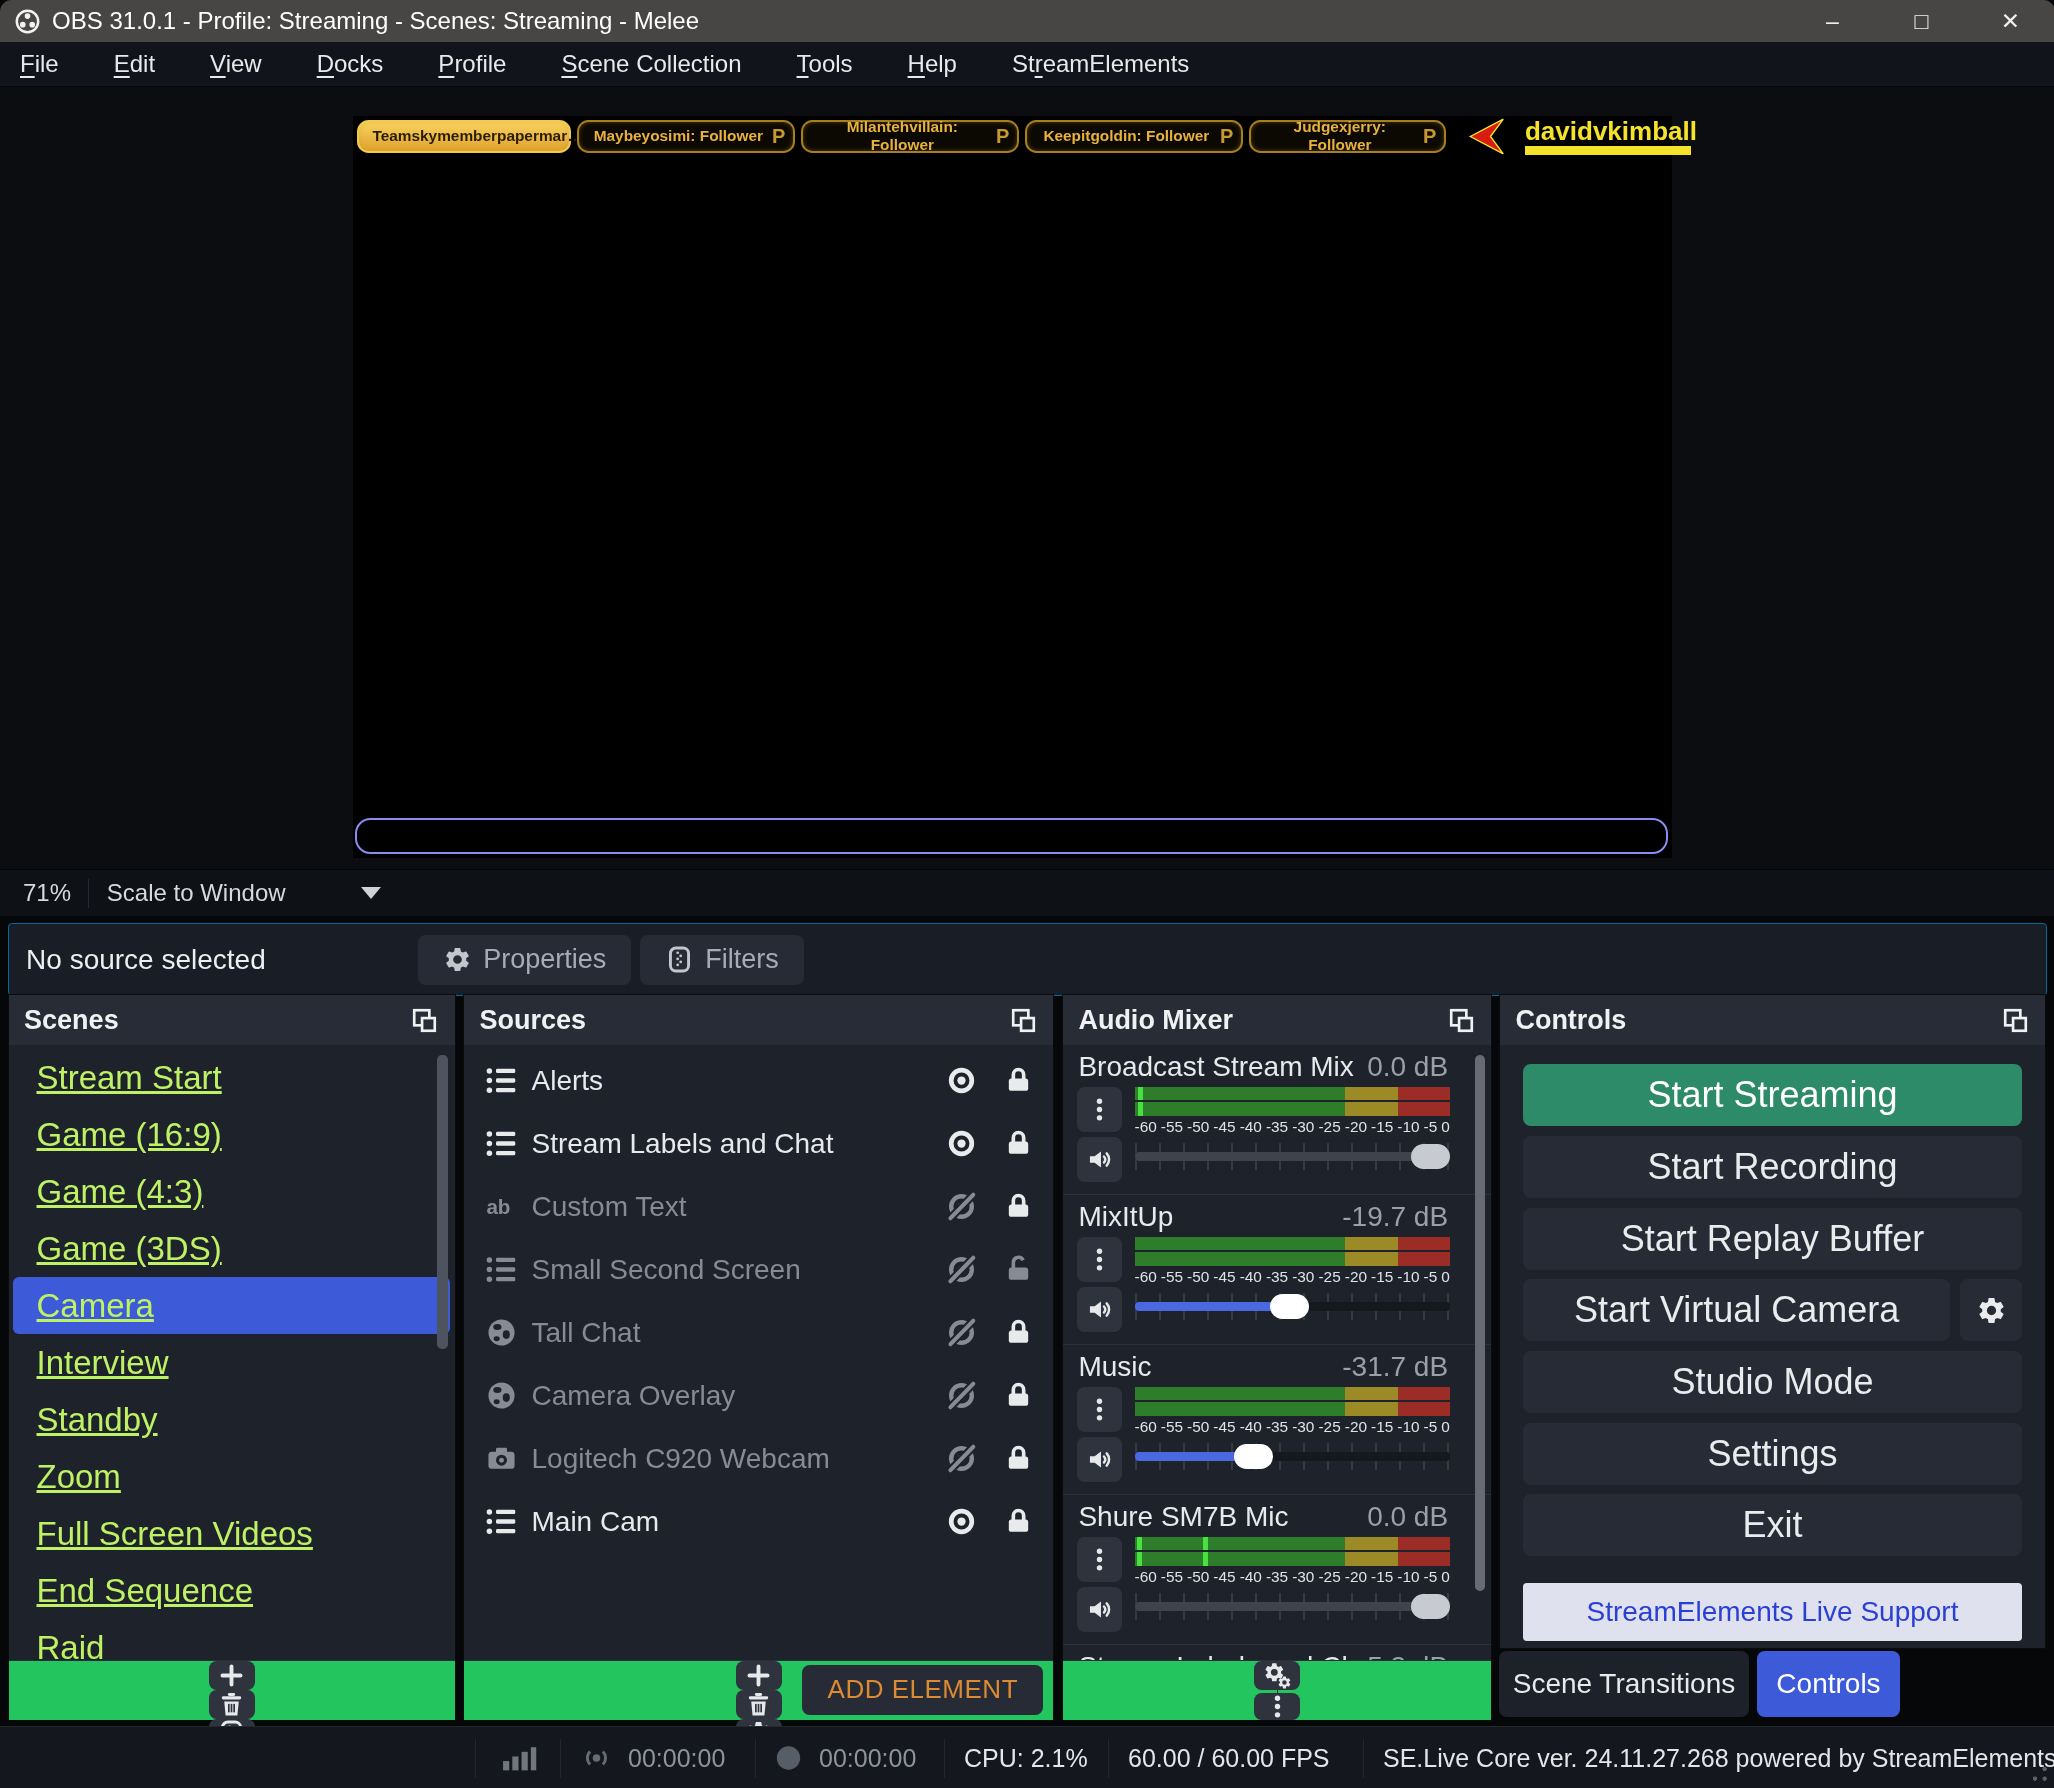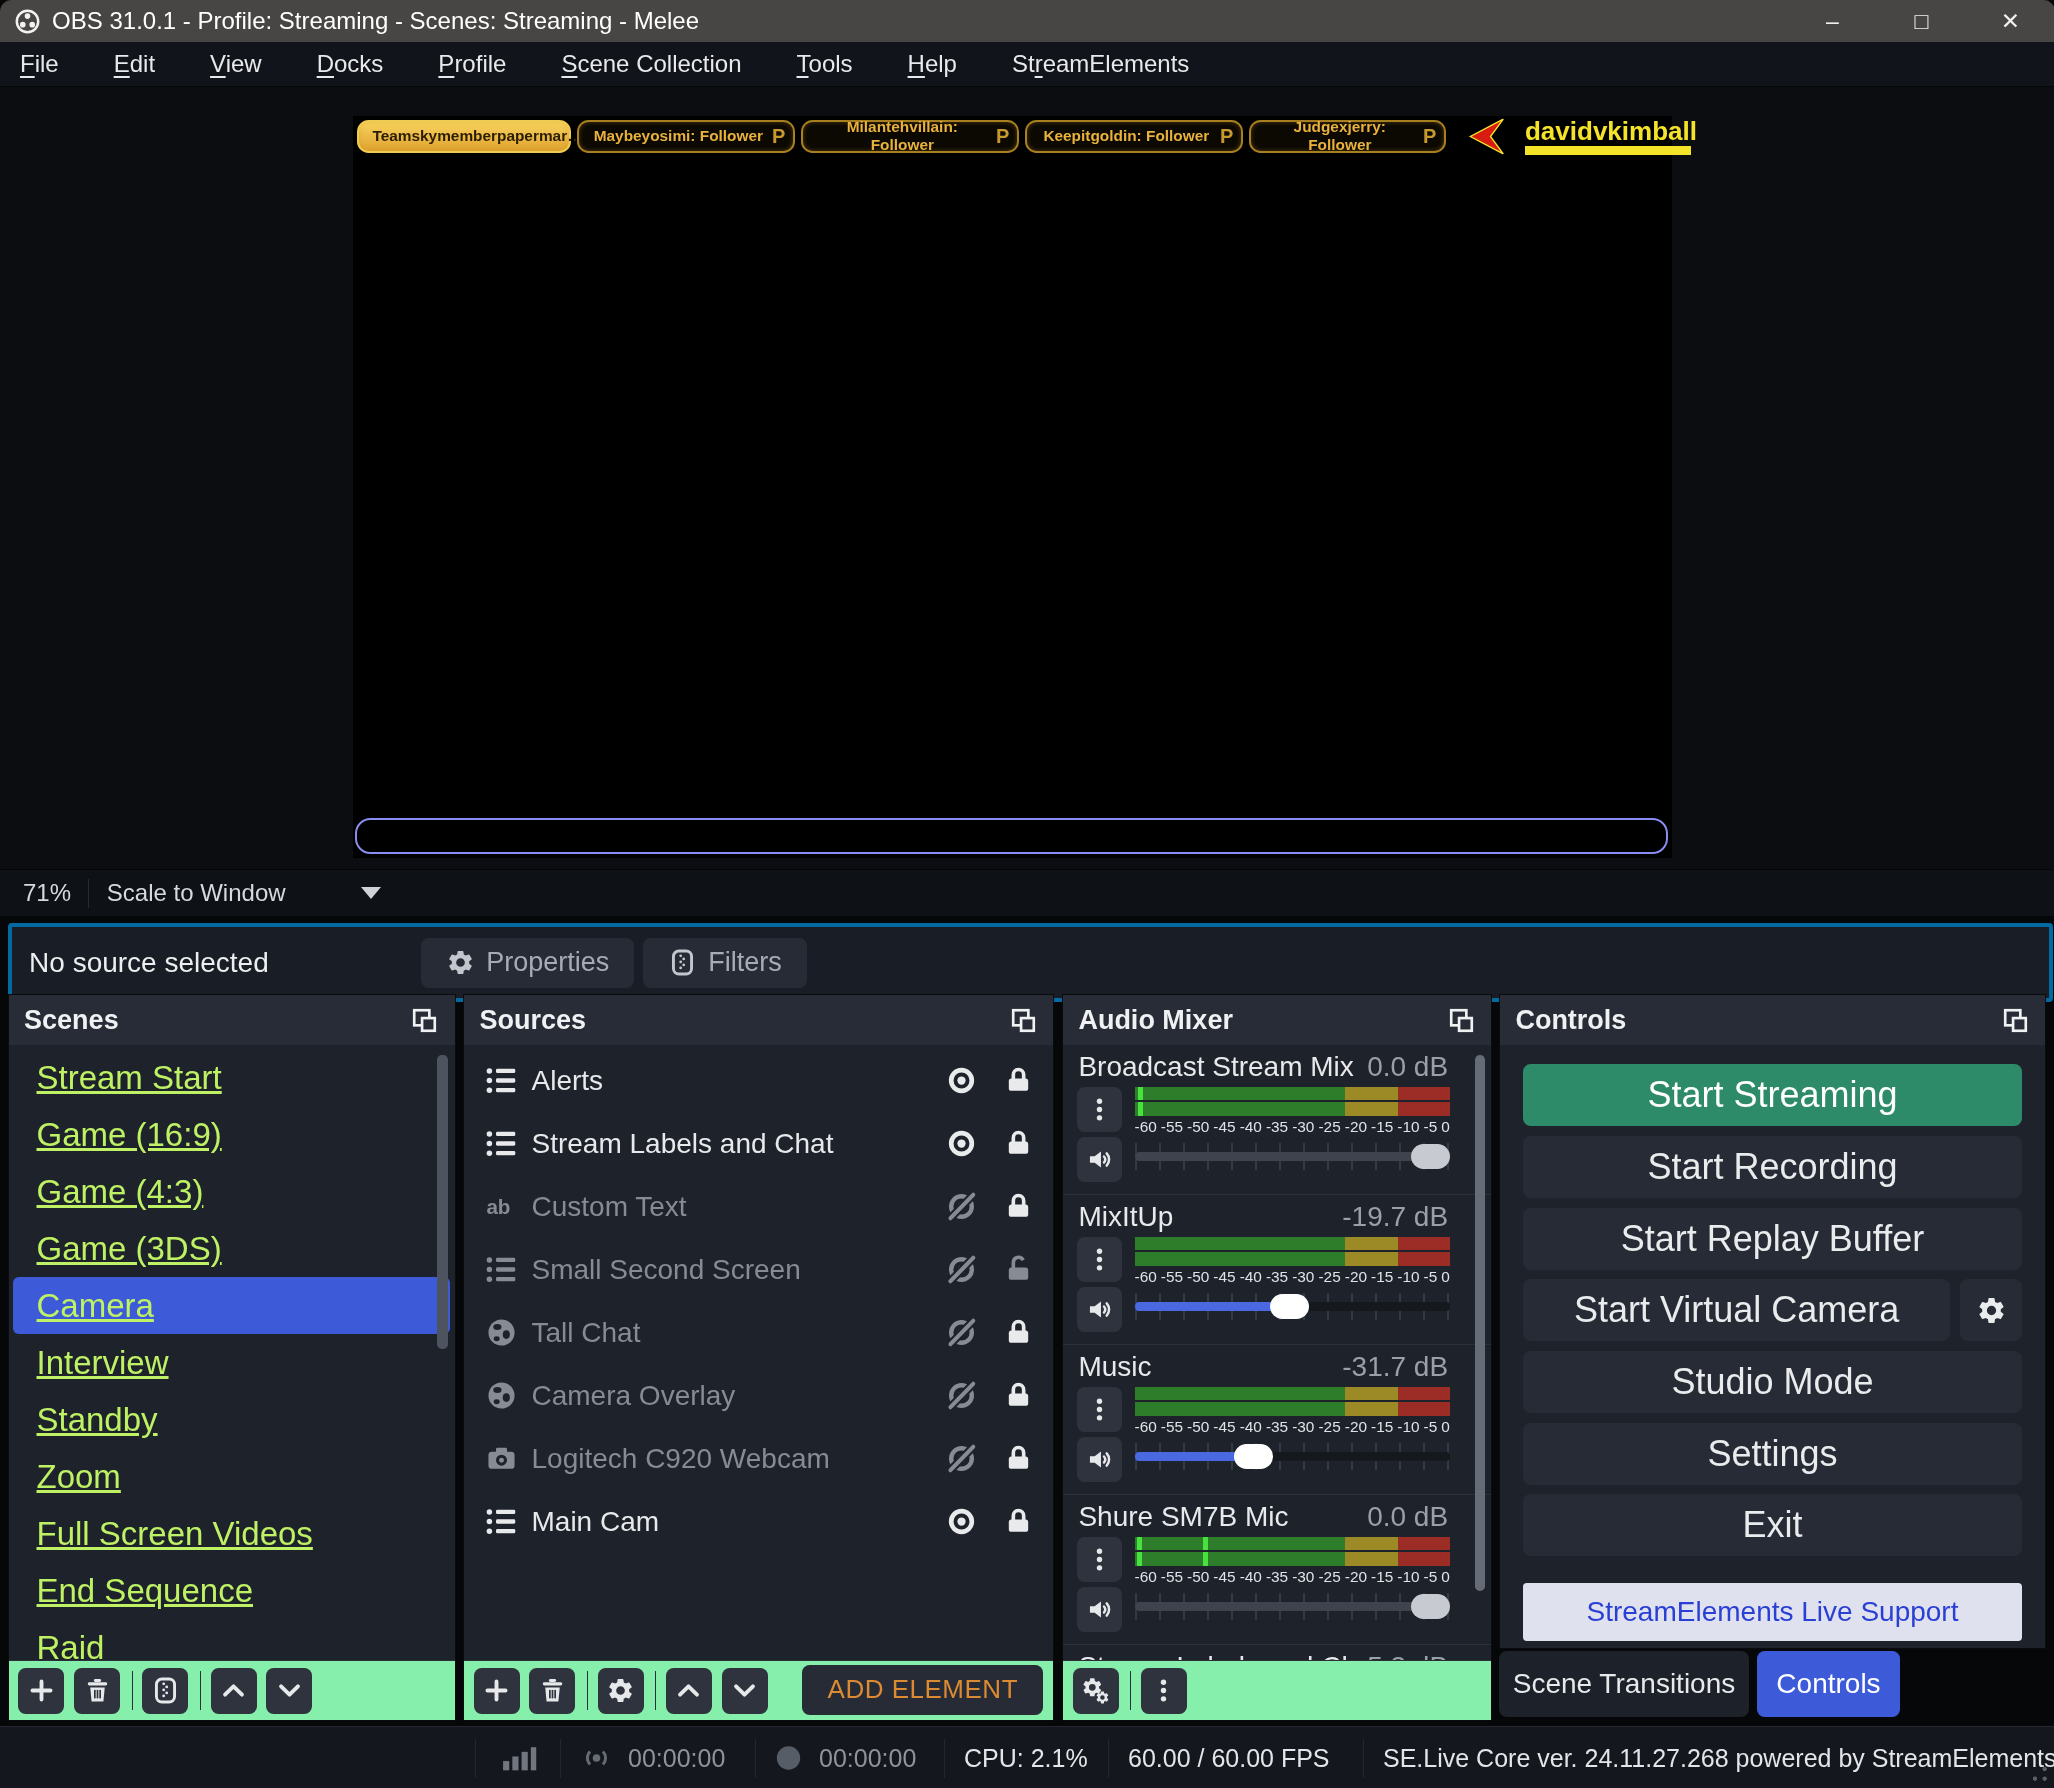--- a/index.html
+++ b/index.html
@@ -28,29 +28,29 @@
   .chn{display:flex;align-items:flex-start;margin-left:9.7px;}
   .chname{color:#f5e32a;font-size:26px;font-weight:bold;line-height:27px;}
   .chbar{height:8.7px;background:#f5e32a;width:166px;margin-top:1px;}
   .selbox{position:absolute;left:1.9px;bottom:3.9px;width:1309px;height:32px;border:2.9px solid #8a8df0;border-radius:15.4px;}
   
   .scalebar{position:absolute;left:0;top:869px;width:2055px;height:46px;background:#0e1116;border-top:1px solid #050607;border-bottom:1px solid #050607;display:flex;align-items:center;font-size:24px;color:#d6d9dd;}
   .scalebar .z{margin-left:23px;}
   .vdiv{width:1px;height:29px;background:#262a33;margin:0 17.4px;}
   .caret{width:0;height:0;border-left:10.6px solid transparent;border-right:10.6px solid transparent;border-top:12.6px solid #cfd3d8;margin-left:75px;}
   
-  .selbar{position:absolute;left:7.7px;top:923px;width:2037px;height:71px;background:#191d25;border:4px solid #0369a1;border-radius:3.9px;}
+  .selbar{position:absolute;left:7.7px;top:923px;width:2037px;height:71px;background:#191d25;border:1px solid #0369a1;border-radius:3.9px;}
   .selbar .st{position:absolute;left:17.4px;top:50%;transform:translateY(-50%);font-size:28px;color:#eceef0;}
   .tbtn{position:absolute;top:10.6px;height:50px;border-radius:7.7px;background:#262b35;display:flex;align-items:center;gap:11.6px;padding:0 25px;color:#a7acb4;font-size:27px;}
   .tbtn svg{color:#c3c7cd;}
   
   .panel{position:absolute;top:994px;height:727px;background:#1e222b;border:1px solid #0a0b0e;box-sizing:border-box;}
   .phead{height:50px;background:#272c37;display:flex;align-items:center;padding:0 15.4px;font-size:27px;font-weight:bold;color:#f0f1f3;}
   .phead .sp{flex:1;}
-  .ptool{position:absolute;left:0;right:0;bottom:0;height:59px;background:#86efac;border-top:1px solid #2a2f39;display:flex;align-items:center;padding-left:9.7px;}
+  .ptool{position:absolute;left:0;right:0;bottom:0;height:59px;background:#22c55e;border-top:1px solid #2a2f39;display:flex;align-items:center;padding-left:9.7px;flex-direction:column;}
   .bsq{width:46px;height:46px;background:#2e333e;border-radius:7.7px;display:flex;align-items:center;justify-content:center;color:#e6e8ea;margin-right:9.7px;}
   .tdiv{width:1px;height:39px;background:#2a2f39;margin:0 9.7px 0 1.9px;}
   
   .slist{position:absolute;top:54px;left:0;right:0;bottom:59px;overflow:hidden;}
   .srow{height:57px;line-height:57px;padding-left:23px;font-size:33px;color:#bef264;margin:0 4.8px;border-radius:5.8px;white-space:nowrap;text-decoration:underline;}
   .srow.sel{background:#3d5bd9;}
   .scroll{position:absolute;width:10.6px;background:#4d535f;border-radius:4.8px;}
   
   .qrow{height:63px;display:flex;align-items:center;padding:0 19.3px 0 21px;font-size:28px;color:#e7e9eb;}
   .qrow.off{color:#868b94;}

